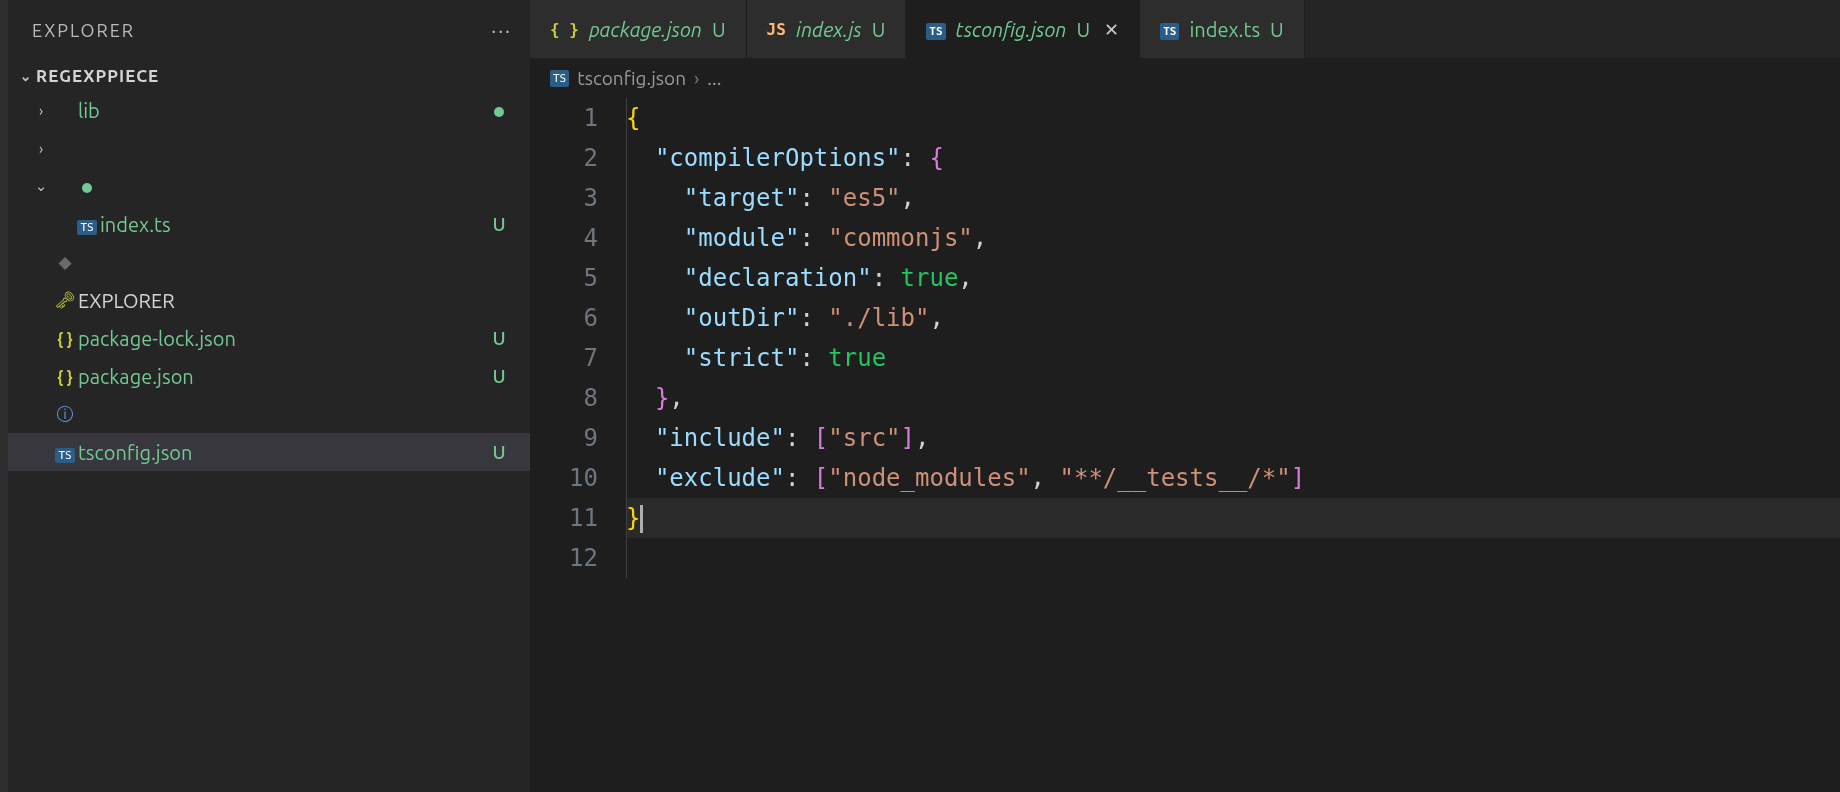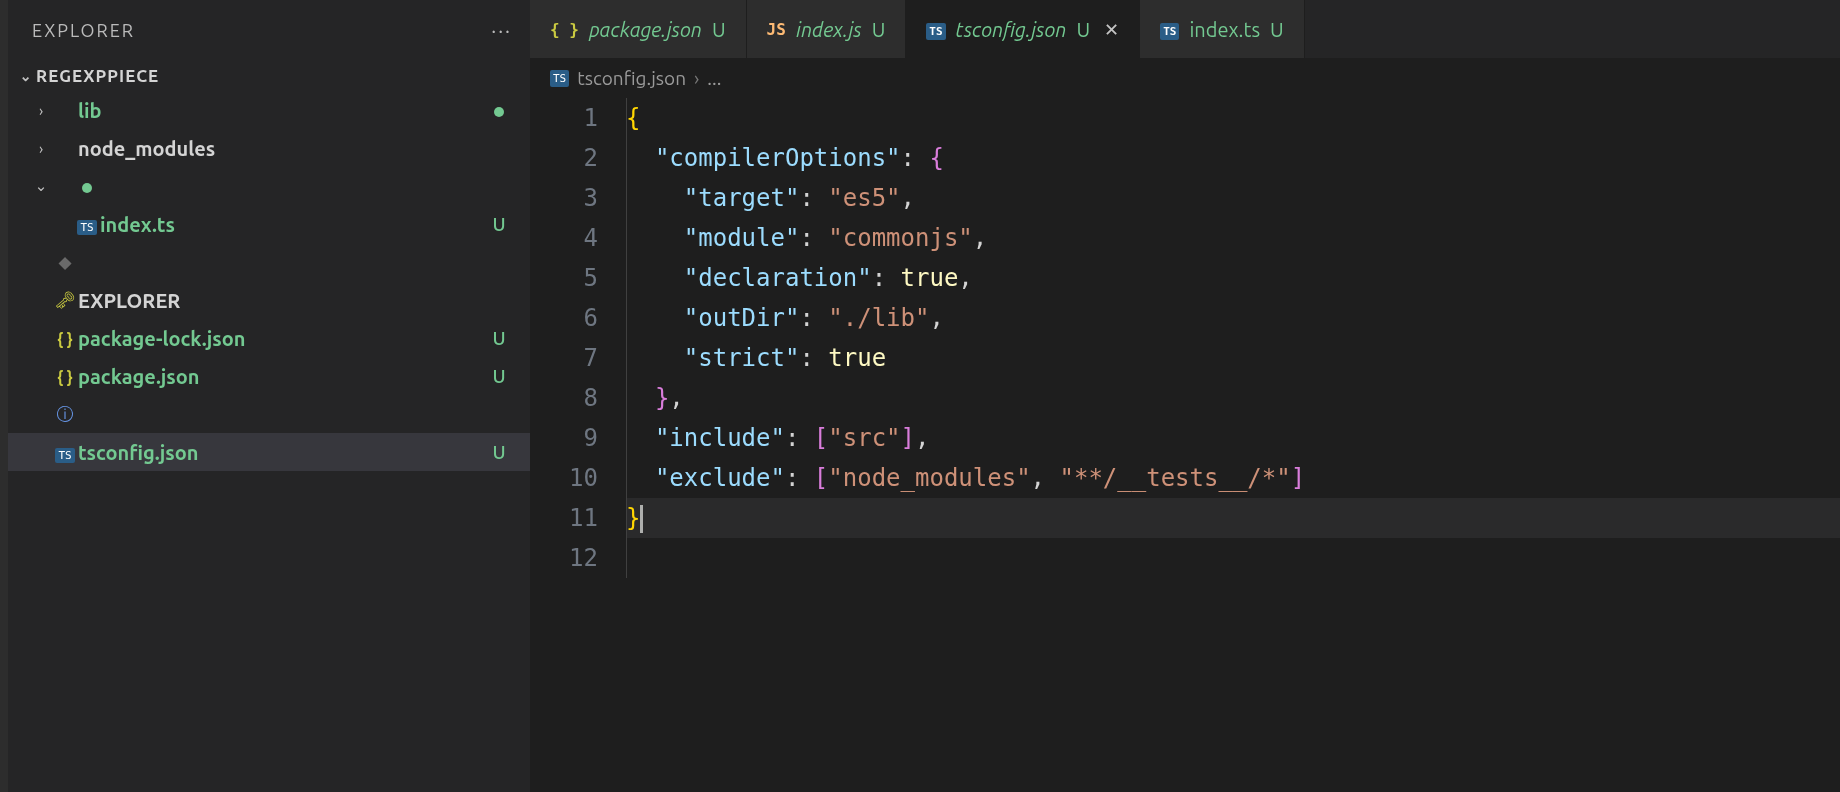--- a/index.html
+++ b/index.html
@@ -61,21 +61,21 @@
     display: flex;
     align-items: center;
     height: 38px;
     padding-right: 22px;
     cursor: pointer;
   }
   .tree-item.selected { background: #37373d; }
   .tree-item .indent { display:inline-block; }
   .tree-item .twisty { width: 22px; text-align:center; color:#c0c0c0; font-size:15px; }
   .tree-item .icon { width: 26px; text-align:center; font-size:17px; }
-  .tree-item .label { flex: 1; white-space: nowrap; font-weight: bold; }
+  .tree-item .label { flex: 1; white-space: nowrap; }
   .tree-item .badge { font-size: 19px; width:18px; text-align:center; }
   .git-dot { width:10px; height:10px; border-radius:50%; background:#73c991; }
   .git-U { color:#73c991; font-weight:500; }
   .folder-txt { color:#d4d4d4; }
   .git-green { color:#73c991; }
   .icon-json { color:#cbcb41; font-weight:700; font-size:16px; }
   .icon-git { color:#6a6a6a; }
   .icon-license { color:#cbcb41; }
   .icon-info { color:#6796e6; }
 
@@ -137,21 +137,21 @@
   .code {
     flex: 1;
     position: relative;
   }
   .code .line { height: 40px; white-space: pre; }
   .cursor-line { background: #2a2a2b; }
   .tok-brace-y { color:#ffd602; }
   .tok-brace-p { color:#d97ddb; }
   .tok-key { color:#9cdcfe; }
   .tok-str { color:#ce9178; }
-  .tok-bool { color:#fef9c3; }
+  .tok-bool { color:#22c55e; }
   .tok-punc { color:#d4d4d4; }
   .indent-guide {
     position:absolute; top:0; bottom:0; width:1px; background:#404040;
   }
   .cursor-block {
     display:inline-block; width:3px; height:28px; background:#aeafad; vertical-align:middle;
   }
 </style>
 </head>
 <body>
@@ -173,21 +173,20 @@
           <span class="indent" style="width: 22px;"></span>
           <span class="twisty">›</span>
           <span class="icon"></span>
           <span class="label git-green">lib</span>
           <span class="badge"><span class="git-dot" style="display:inline-block"></span></span>
         </div>
         <div class="tree-item">
           <span class="indent" style="width: 22px;"></span>
           <span class="twisty">›</span>
           <span class="icon"></span>
-          <span class="label folder-txt">node_modules</span>
           <span class="badge"></span>
         </div>
         <div class="tree-item">
           <span class="indent" style="width: 22px;"></span>
           <span class="twisty">⌄</span>
           <span class="icon"></span>
           <span class="badge"><span class="git-dot" style="display:inline-block"></span></span>
         </div>
         <div class="tree-item">
           <span class="indent" style="width: 44px;"></span>

